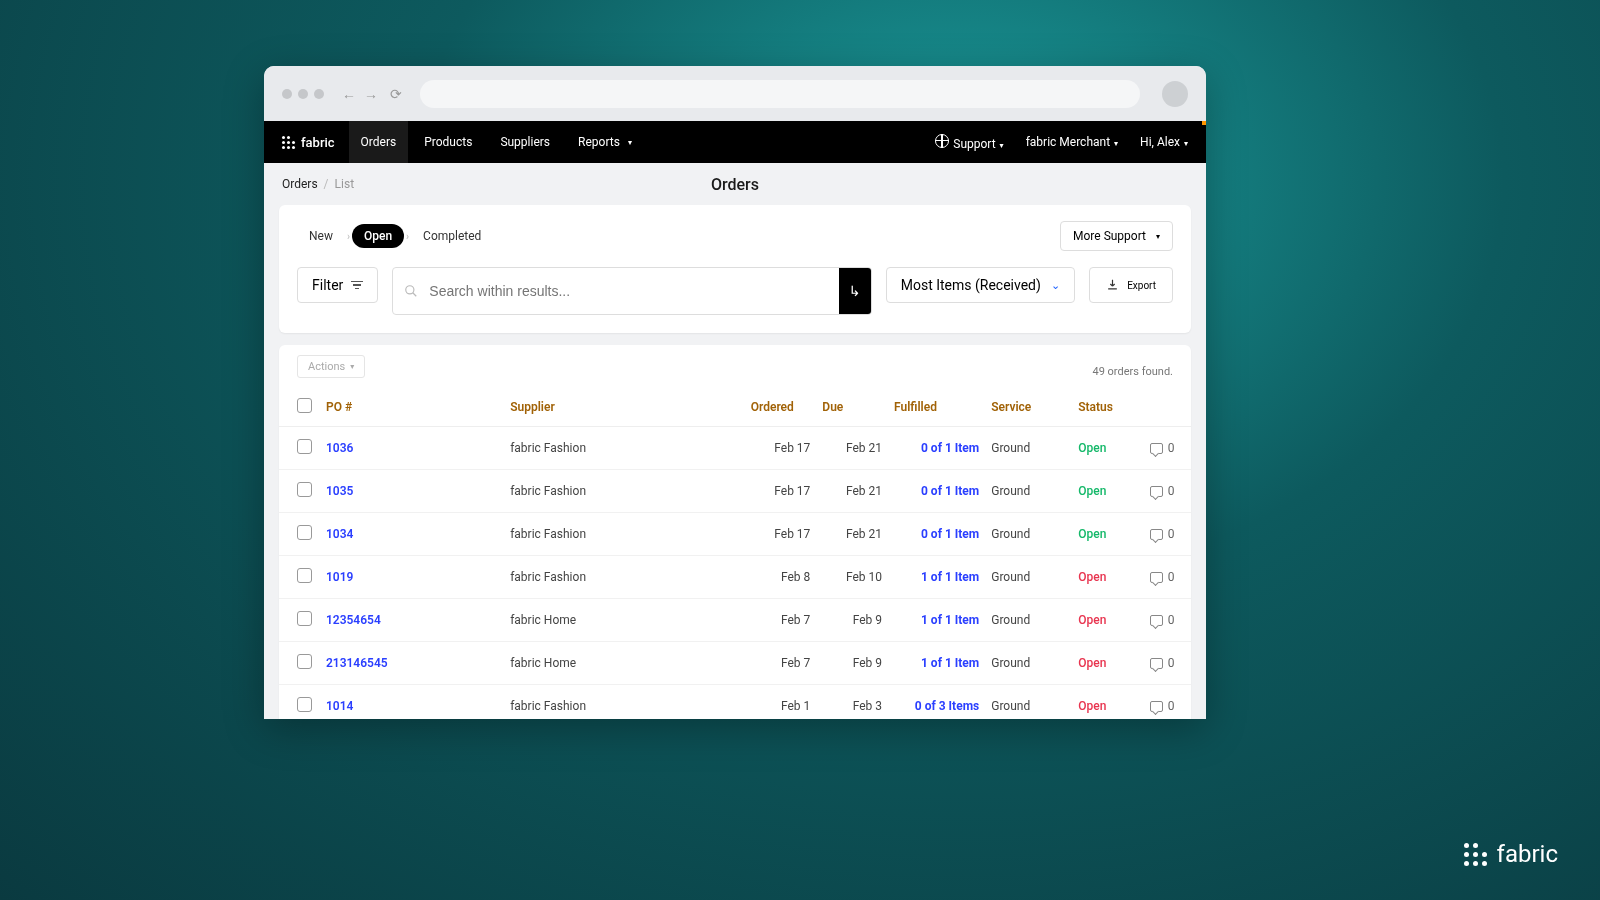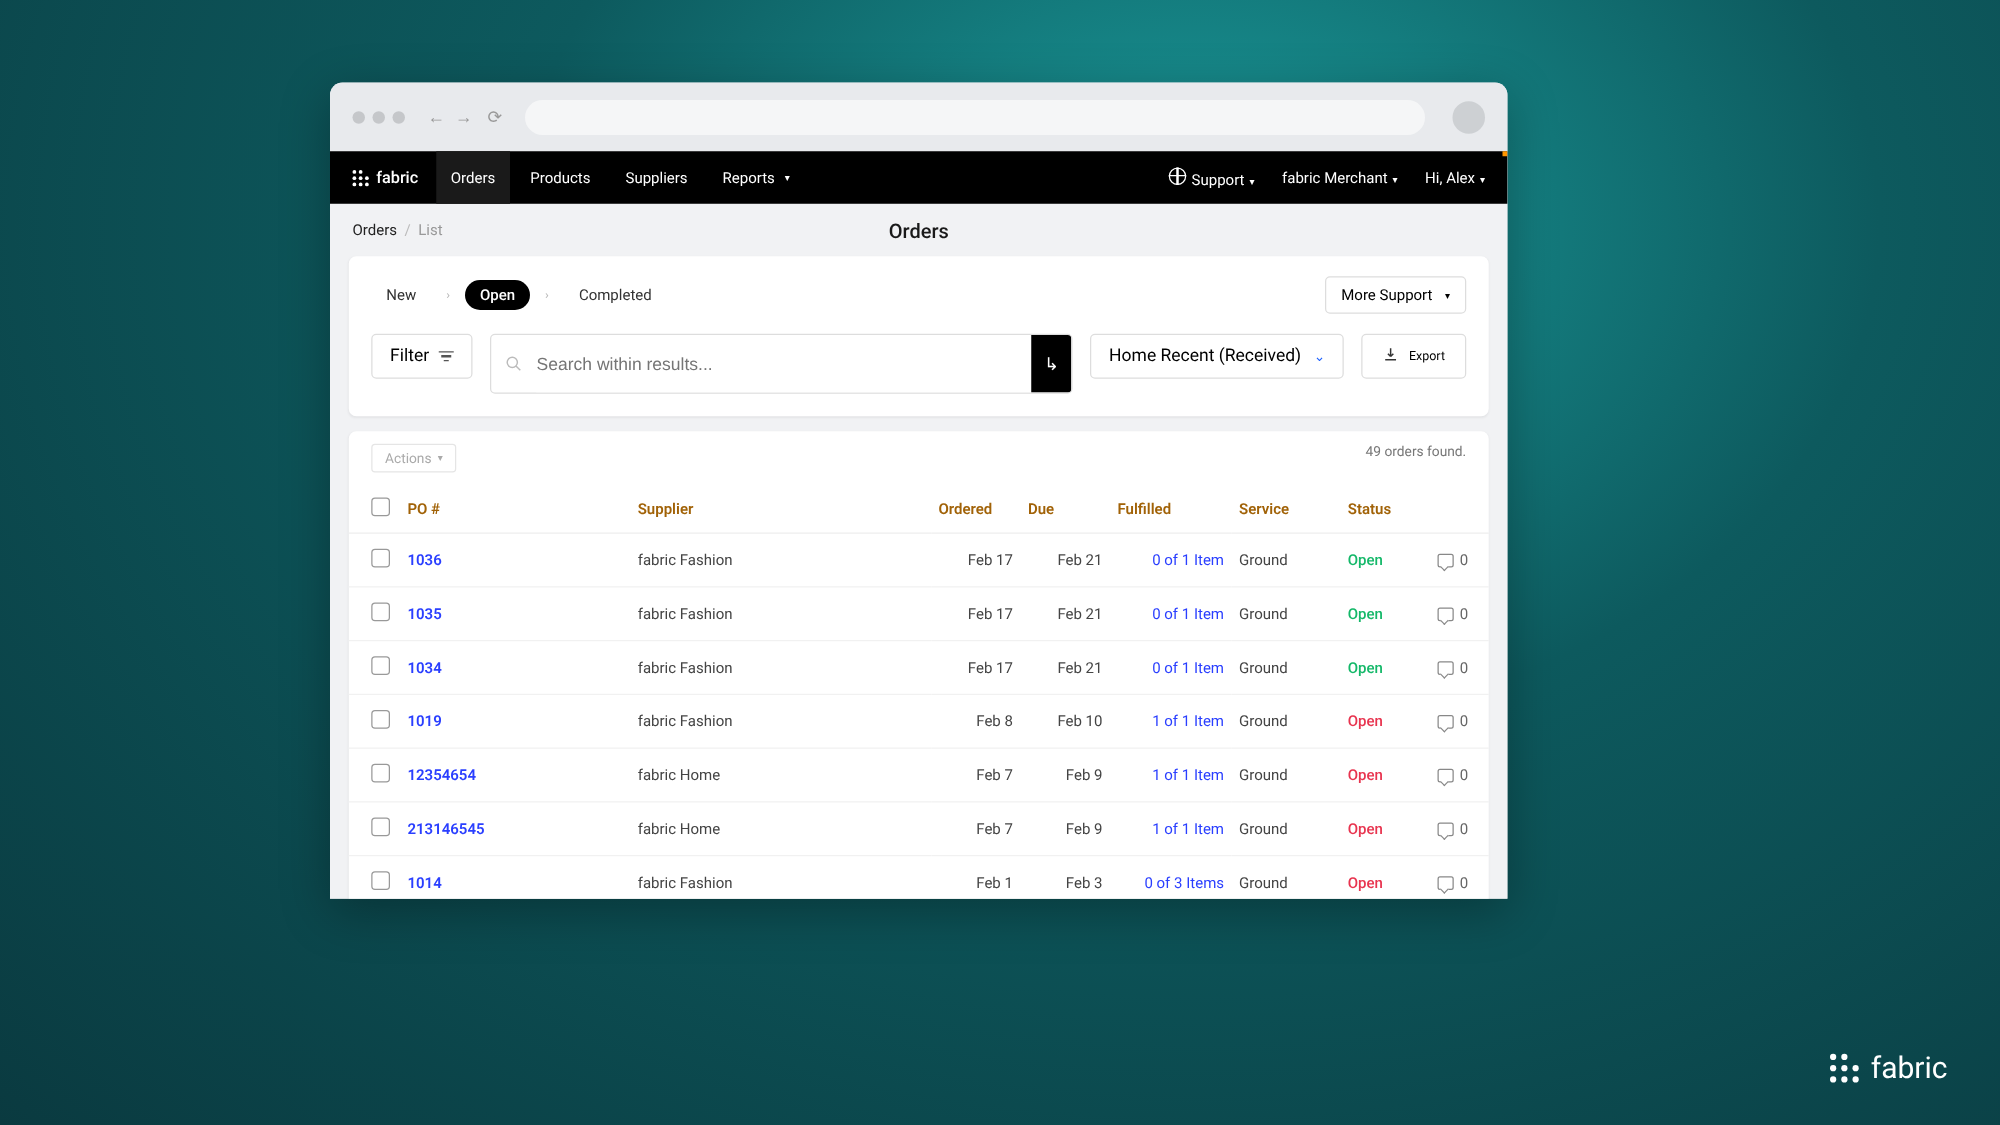--- a/index.html
+++ b/index.html
@@ -42,52 +42,52 @@
 
 .app-body { background:#f1f2f4; height:calc(100% - 55px - 42px); overflow:hidden; padding:0; }
 .crumb-row { display:flex; align-items:center; padding:14px 18px; position:relative;}
 .crumb { font-size:12px; color:#222;}
 .crumb-sep { color:#bbb; margin:0 6px; font-size:12px;}
 .crumb-dim { color:#999; font-size:12px;}
 .page-title { position:absolute; left:50%; transform:translateX(-50%); font-size:16px; font-weight:500; color:#1a1a1a;}
 
 .card { background:#fff; margin:0 15px; border-radius:6px; box-shadow:0 1px 2px rgba(0,0,0,0.06); }
 .card.filters { padding:0; overflow:hidden;}
-.preset-row { display:flex; align-items:center; padding:16px 18px; gap:10px;}
+.preset-row { display:flex; align-items:center; padding:16px 18px; gap:0;}
 .pill { font-size:12px; padding:5px 12px; border-radius:14px; color:#333;}
 .pill.active { background:#000; color:#fff; font-weight:500;}
 .chev { color:#bbb; font-size:10px; padding:0 2px;}
 .more-presets { margin-left:auto; border:1px solid #ddd; border-radius:4px; padding:7px 12px; font-size:12px; display:flex; align-items:center; gap:6px;}
 
 .filter-row { display:flex; gap:14px; padding:0 18px 18px;}
 .btn-filter { border:1px solid #ddd; border-radius:4px; padding:0 14px; height:36px; display:flex; align-items:center; gap:8px; font-size:14px;}
 .filter-lines { display:flex; flex-direction:column; gap:2px; align-items:center;}
 .filter-lines i{ display:block; height:1.5px; background:#555;}
 .filter-lines i:nth-child(1){width:12px;} .filter-lines i:nth-child(2){width:8px;} .filter-lines i:nth-child(3){width:4px;}
 .search-wrap { flex:1; display:flex; border:1px solid #ddd; border-radius:4px; overflow:hidden; height:48px;}
 .search-icon { width:36px; display:flex; align-items:center; justify-content:center; color:#bbb; font-size:13px;}
 .search-input { flex:1; border:none; outline:none; font-size:14px; color:#888;}
 .search-go { width:32px; background:#000; display:flex; align-items:center; justify-content:center; color:#fff; font-size:14px;}
 .sort-dd { border:1px solid #ddd; border-radius:4px; height:36px; padding:0 14px; display:flex; align-items:center; gap:10px; font-size:14px;}
 .sort-dd .chev-blue{ color:#1a5fff; font-size:11px;}
 .export-btn { border:1px solid #ddd; border-radius:4px; height:36px; padding:0 16px; display:flex; align-items:center; gap:8px; font-size:10px;}
 
 .card.table { margin-top:12px; padding:0;}
-.table-toolbar { display:flex; align-items:flex-start; padding:10px 18px;}
+.table-toolbar { display:flex; align-items:flex-end; padding:10px 18px;}
 .actions-btn { border:1px solid #e5e5e5; border-radius:3px; padding:4px 10px; font-size:11px; color:#aaa; display:flex; align-items:center; gap:5px;}
 .orders-found { margin-left:auto; font-size:11px; color:#777;}
 
 table.orders { width:100%; border-collapse:collapse; font-size:12px;}
 table.orders th { text-align:left; font-weight:600; color:#a16207; padding:10px 6px; border-bottom:1px solid #eee;}
 table.orders td { padding:12px 6px; border-bottom:1px solid #f1f1f1; color:#444;}
 table.orders th:first-child, table.orders td:first-child { padding-left:18px; width:40px;}
 .cb { width:15px; height:15px; border:1.5px solid #999; border-radius:3px; display:inline-block;}
 .cb-row { border-color:#999;}
 .po-link { color:#2a3fff; font-weight:600;}
-.fulfilled-link { color:#2a3fff; font-weight:400;}
+.fulfilled-link { color:#2a3fff; font-weight:700;}
 .status-open-green { color:#14b869; font-weight:500;}
 .status-open-red { color:#e8344f; font-weight:500;}
 .msg-cell { display:flex; align-items:center; gap:5px; color:#666;}
 .msg-icon { width:13px; height:11px; border:1.3px solid #888; border-radius:2px; position:relative;}
 .msg-icon::after{content:""; position:absolute; width:4px; height:4px; border-right:1.3px solid #888; border-bottom:1.3px solid #888; transform:rotate(45deg); bottom:-3px; left:2px; background:#fff;}
 
 .col-po{width:180px;} .col-sup{width:235px;} .col-ord{width:70px; text-align:center;} .col-due{width:70px; text-align:center;}
 .col-ful{width:95px; text-align:center;} .col-svc{width:85px;} .col-status{width:70px;} .col-msg{width:46px; padding-right:18px;}
 table.orders td.tc{text-align:right;}
 
@@ -182,21 +182,21 @@
           <span class="search-icon">
             <svg width="14" height="14" viewBox="0 0 24 24" fill="none" stroke="#bbb" stroke-width="2">
                 <circle cx="10" cy="10" r="7"></circle>
                 <line x1="21" y1="21" x2="15" y2="15"></line>
               </svg>
           </span>
           <input class="search-input" placeholder="Search within results..." style="">
           <div class="search-go">↳</div>
         </div>
         <div class="sort-dd">
-          <span>Home Recent (Received)</span>
+          <span>Most Items (Received)</span>
           <span class="chev-blue">⌄</span>
         </div>
         <div class="export-btn">
           <span>
             <svg width="13" height="13" viewBox="0 0 24 24" fill="none" stroke="#333" stroke-width="2.2">
                 <path d="M12 3v12m0 0l-4-4m4 4l4-4M4 20h16"></path>
               </svg>
           </span>
           <span>Export</span>
         </div>

